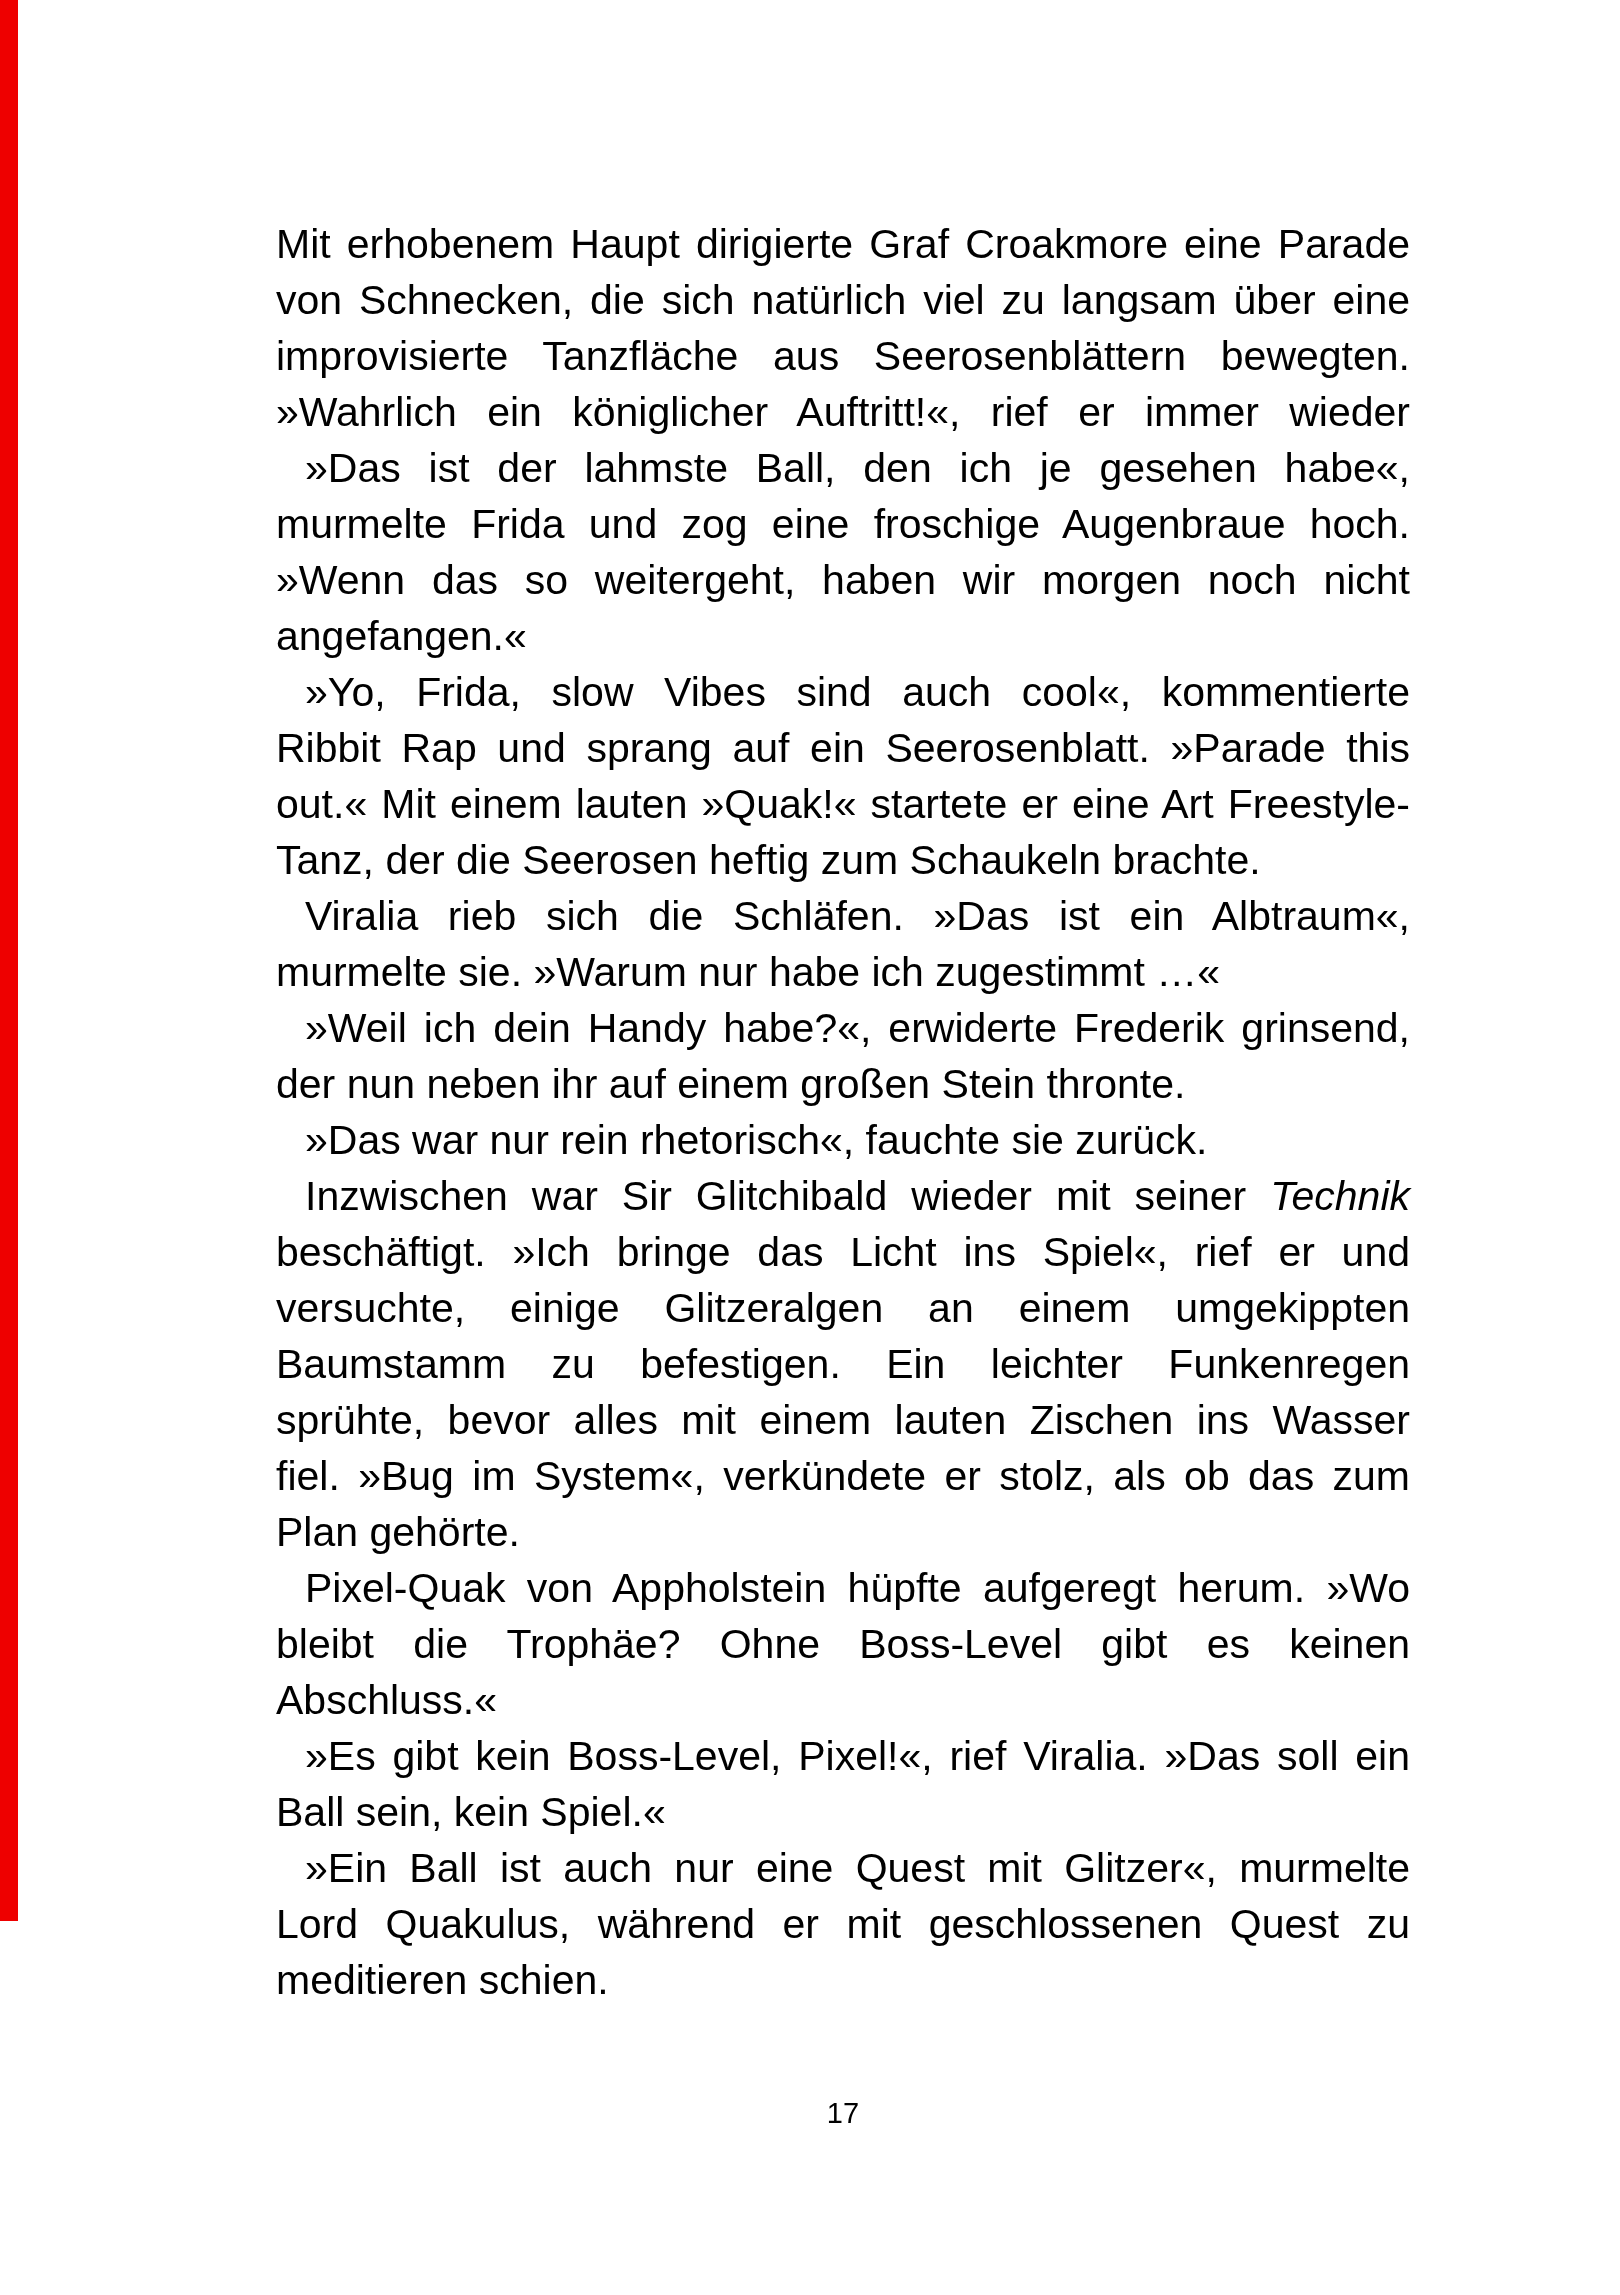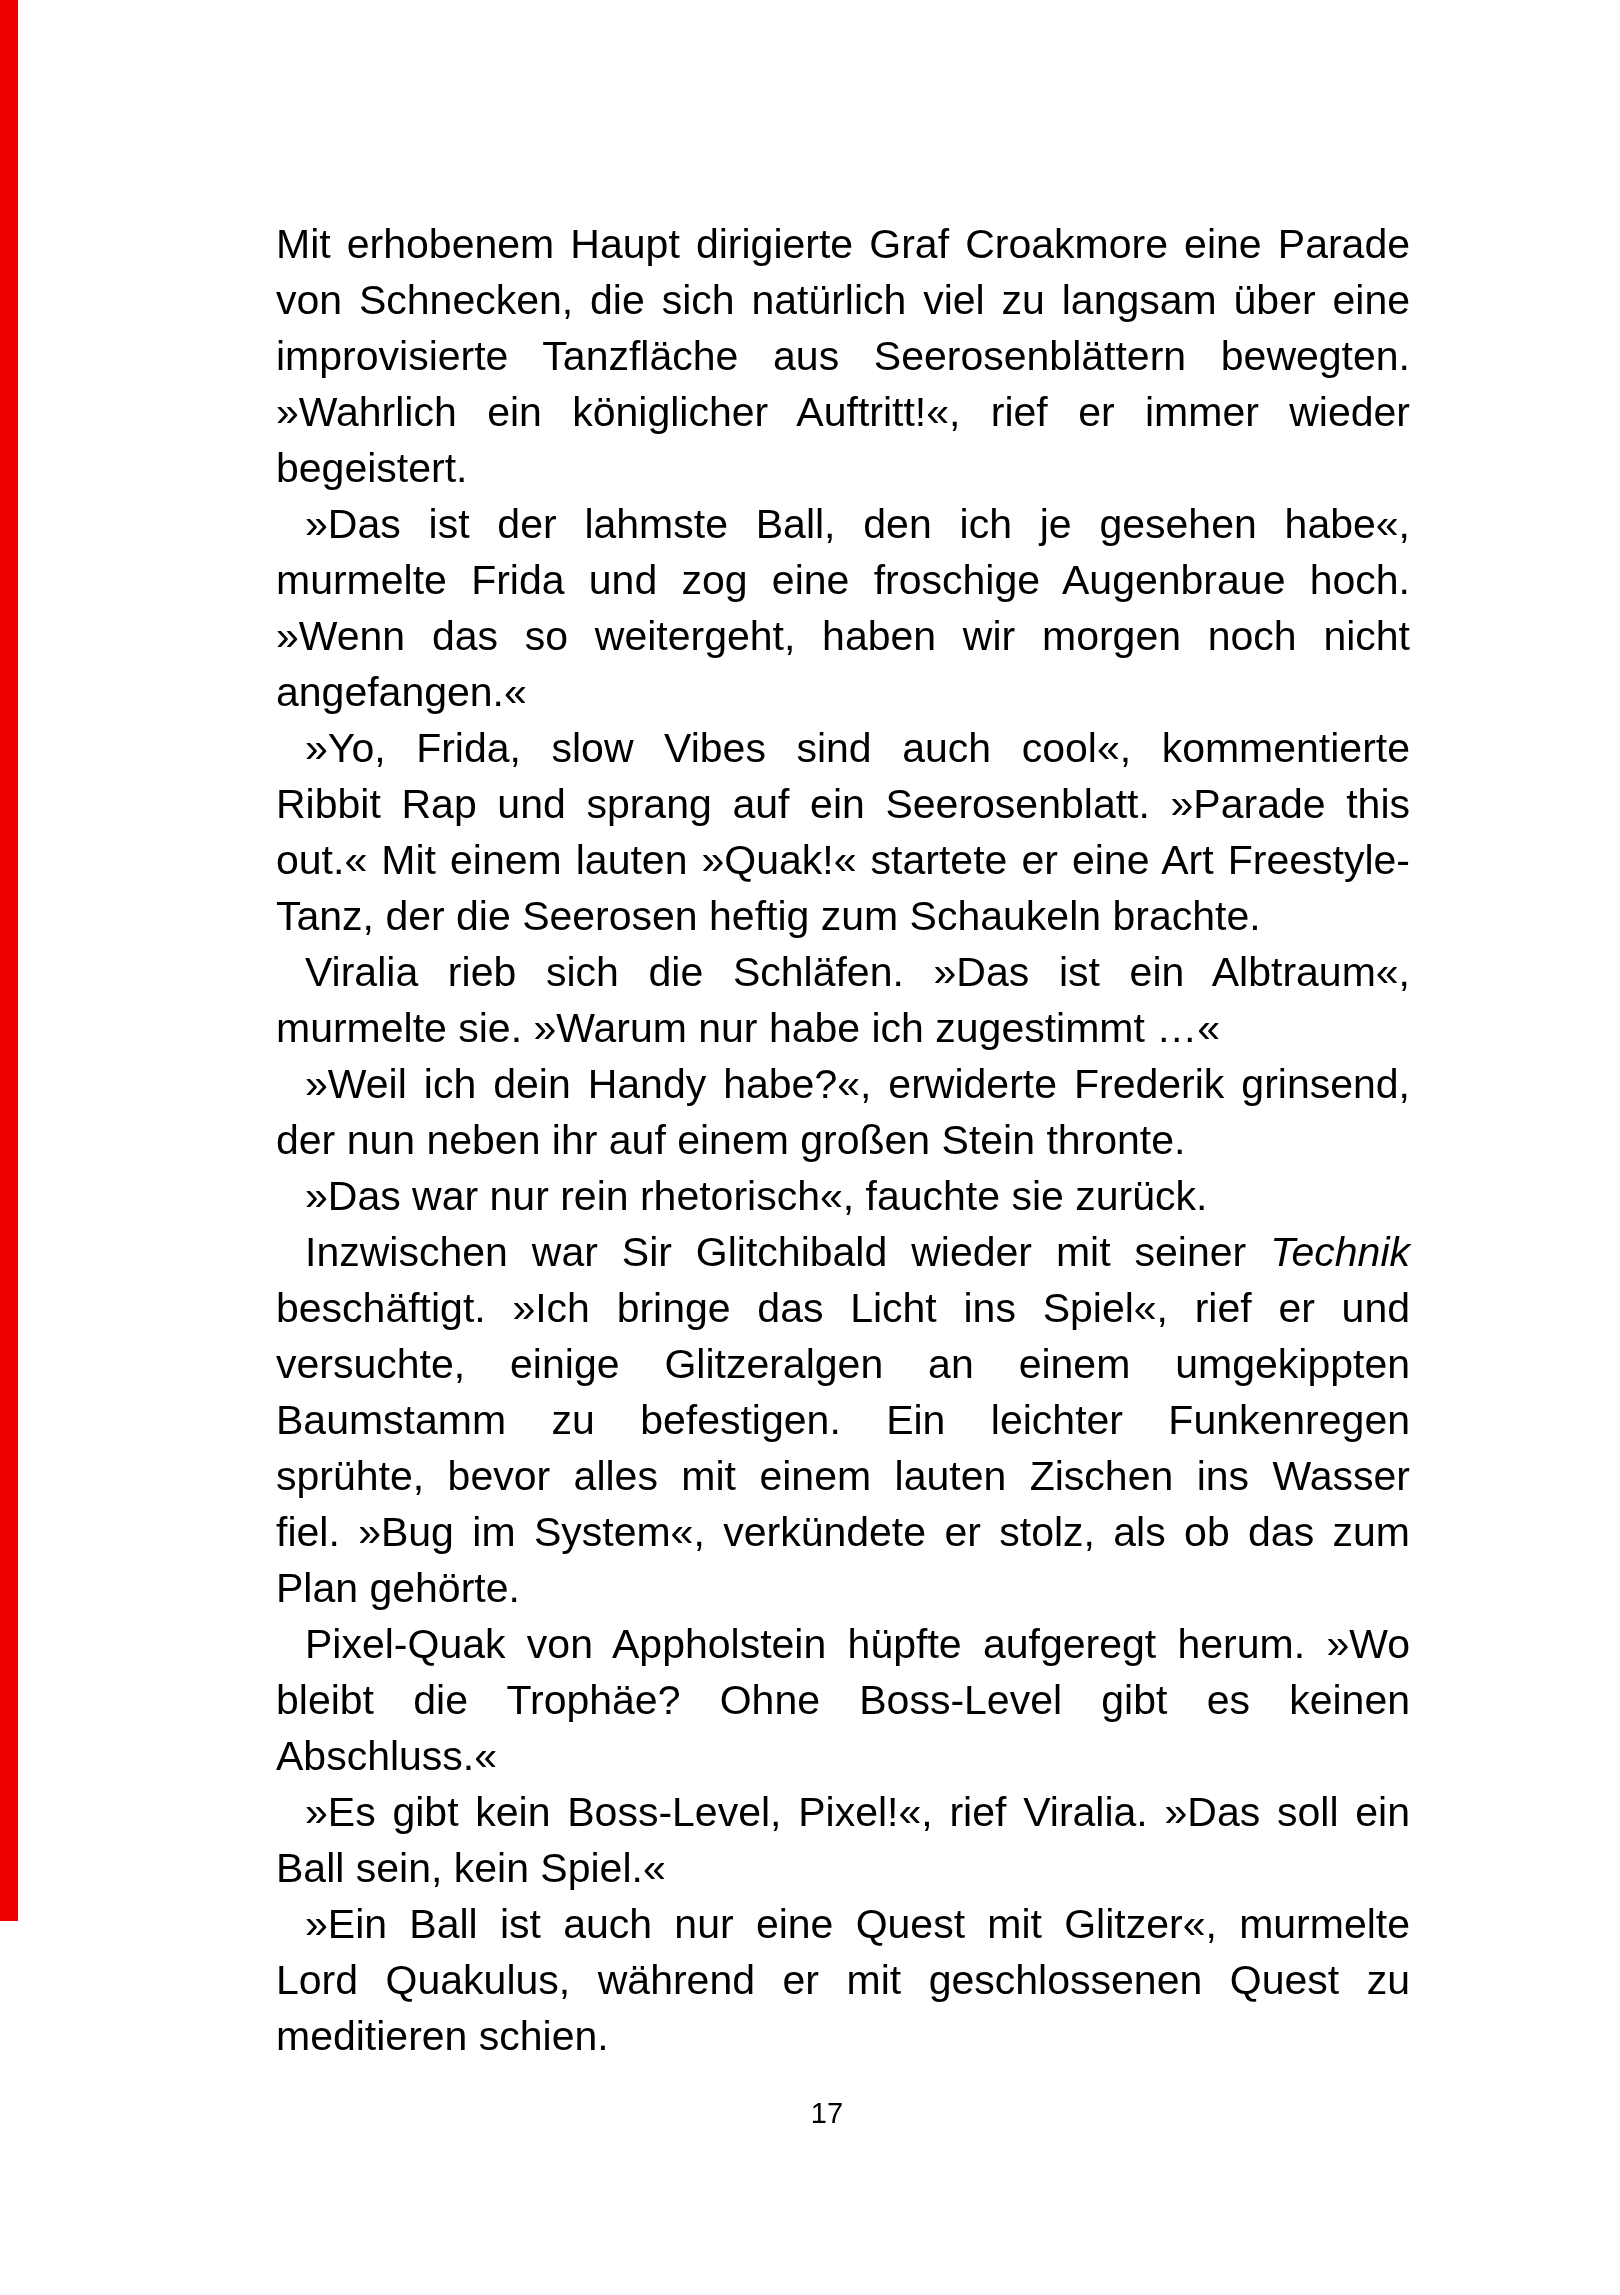--- a/index.html
+++ b/index.html
@@ -35,40 +35,39 @@
     text-align: justify;
     text-align-last: justify;
     hyphens: none;
     overflow: visible;
   }
   .line.last { text-align-last: left; }
   .line.indent { text-indent: 29px; }
   .line .it { font-style: italic; }
   .pagenum {
     position: absolute;
-    left: 260px;
+    left: 276px;
     top: 2099px;
     width: 1134px;
     text-align: center;
     font-size: 29px;
     line-height: 29px;
   }
 </style>
 </head>
 <body>
 
 <div class="page" style="color: rgb(0, 0, 0); background: rgb(255, 255, 255);">
   <div class="stripe" style="background: rgb(238, 0, 0);"></div>
   <main class="textblock" id="textblock">
       <div class="para">
         <div class="line">Mit erhobenem Haupt dirigierte Graf Croakmore eine Parade</div>
         <div class="line">von Schnecken, die sich natürlich viel zu langsam über eine</div>
         <div class="line">improvisierte Tanzfläche aus Seerosenblättern bewegten.</div>
         <div class="line">»Wahrlich ein königlicher Auftritt!«, rief er immer wieder</div>
-        <div class="line last">begeistert.</div>
       </div>
       <div class="para">
         <div class="line indent">»Das ist der lahmste Ball, den ich je gesehen habe«,</div>
         <div class="line">murmelte Frida und zog eine froschige Augenbraue hoch.</div>
         <div class="line">»Wenn das so weitergeht, haben wir morgen noch nicht</div>
         <div class="line last">angefangen.«</div>
       </div>
       <div class="para">
         <div class="line indent">»Yo, Frida, slow Vibes sind auch cool«, kommentierte</div>
         <div class="line">Ribbit Rap und sprang auf ein Seerosenblatt. »Parade this</div>

